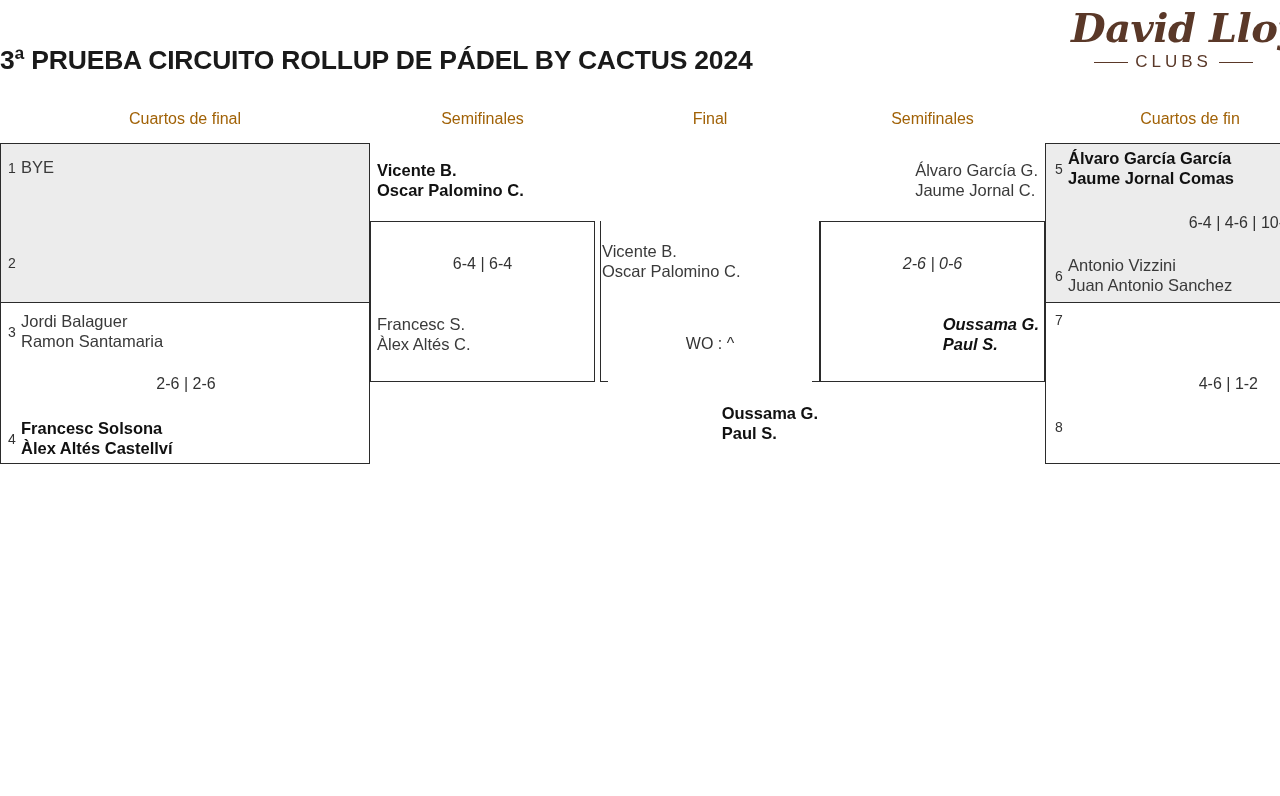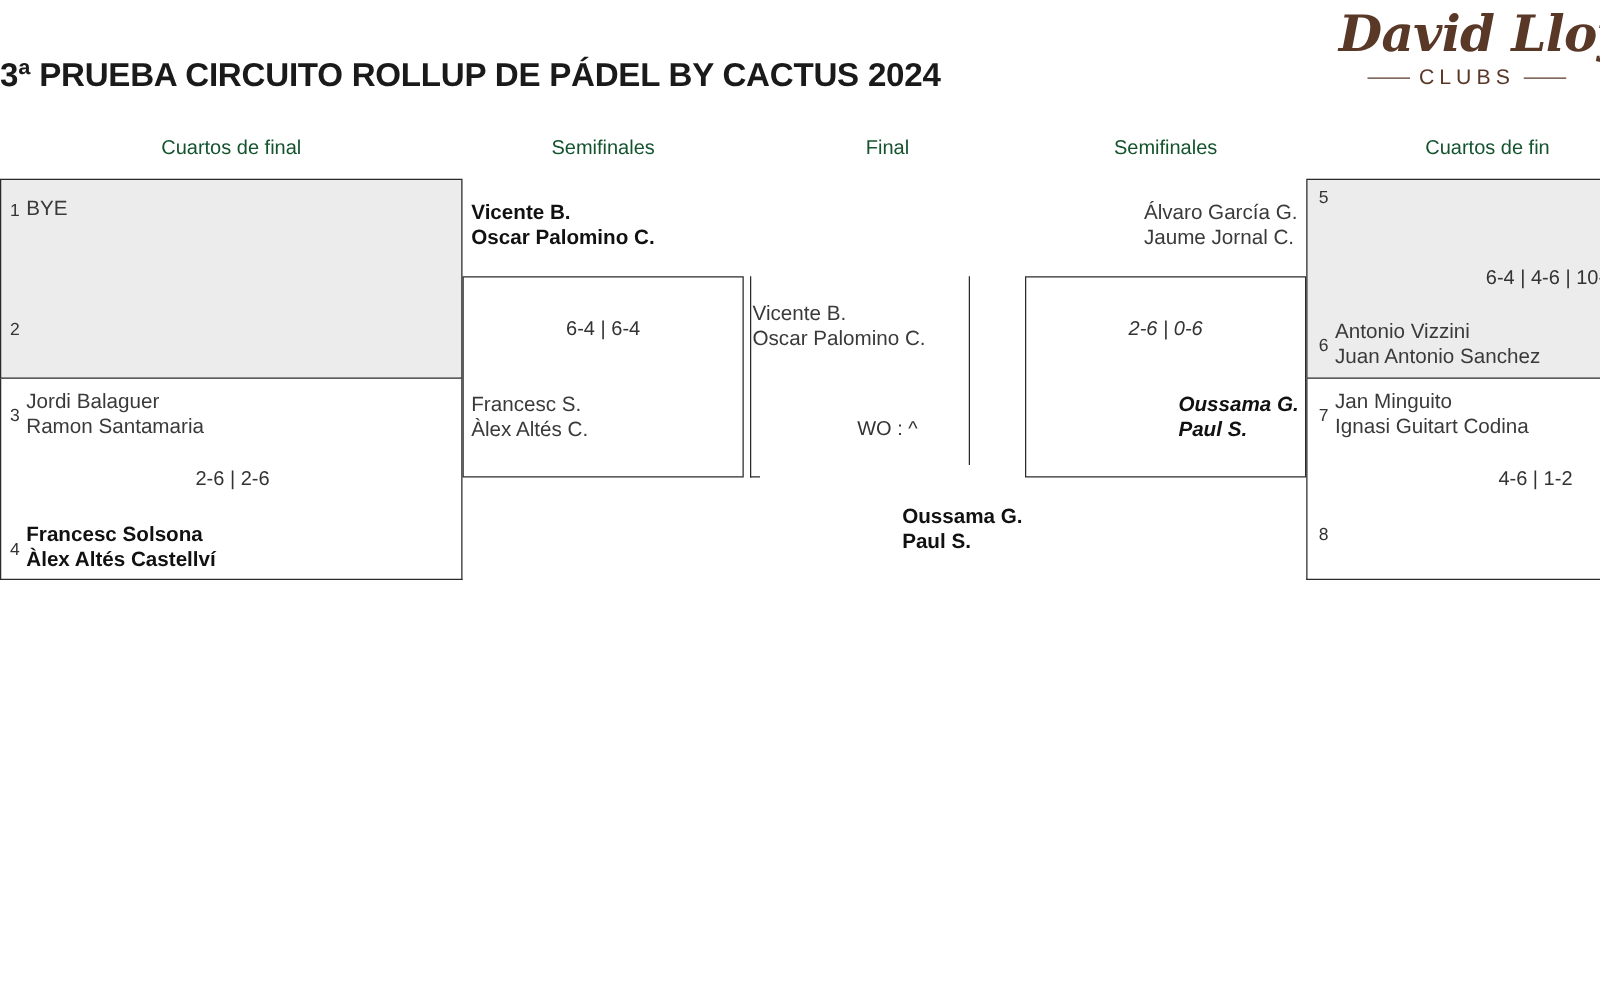--- a/index.html
+++ b/index.html
@@ -80,21 +80,21 @@
     color: #5a3828;
     white-space: nowrap;
   }
 
   
   .round-header {
     position: absolute;
     top: 109px;
     font-size: 16px;
     font-weight: 400;
-    color: #14532d;
+    color: #a16207;
     text-align: center;
     white-space: nowrap;
     line-height: 20px;
   }
 
   
   .match-box {
     position: absolute;
     box-sizing: border-box;
     border: 1px solid #2b2b2b;
@@ -225,21 +225,21 @@
   </div>
 </div>
 
 <div class="slot" style="left:602px;top:242px;width:215px;">
   <span class="players">
     <span>Vicente B.</span><br>
     <span>Oscar Palomino C.</span>
   </span>
 </div>
 
-<div class="final-rails" style="left:600px;top:221px;width:176px;height:161px;">
+<div class="final-rails" style="left:600px;top:221px;width:220px;height:161px;">
   <div class="score center" style="left:0px;top:113px;width:218px;">WO : ^</div>
 </div>
 <div class="rail-mask" style="left:608px;top:372px;width:204px;height:11px;"></div>
 
 <div class="slot right-align" style="left:600px;top:404px;width:218px;">
   <span class="players winner">
     <span>Oussama G.</span><br>
     <span>Paul S.</span>
   </span>
 </div>
@@ -257,36 +257,36 @@
     <span class="players winner">
       <span>Oussama G.</span><br>
       <span>Paul S.</span>
     </span>
   </div>
 </div>
 
 <div class="match-box shaded" style="left:1045px;top:143px;width:290px;height:160px;">
   <div class="slot" style="left:4px;top:5px;width:285px;">
     <span class="seed">5</span>
+    <span class="players winner">
+      <span>Álvaro García García</span><br>
+      <span>Jaume Jornal Comas</span>
+    </span>
   </div>
   <div class="score right" style="left:0px;top:69px;width:247px;">6-4 | 4-6 | 10-2</div>
   <div class="slot" style="left:4px;top:112px;width:285px;">
     <span class="seed">6</span>
     <span class="players">
       <span>Antonio Vizzini</span><br>
       <span>Juan Antonio Sanchez</span>
     </span>
   </div>
 </div>
 
 <div class="match-box no-top" style="left:1045px;top:303px;width:290px;height:161px;">
   <div class="slot" style="left:4px;top:9px;width:285px;">
     <span class="seed">7</span>
-    <span class="players">
-      <span>Jan Minguito</span><br>
-      <span>Ignasi Guitart Codina</span>
-    </span>
   </div>
   <div class="score right" style="left:0px;top:71px;width:212px;">4-6 | 1-2</div>
   <div class="slot" style="left:4px;top:116px;width:285px;">
     <span class="seed">8</span>
   </div>
 </div>
 
 </body></html>

